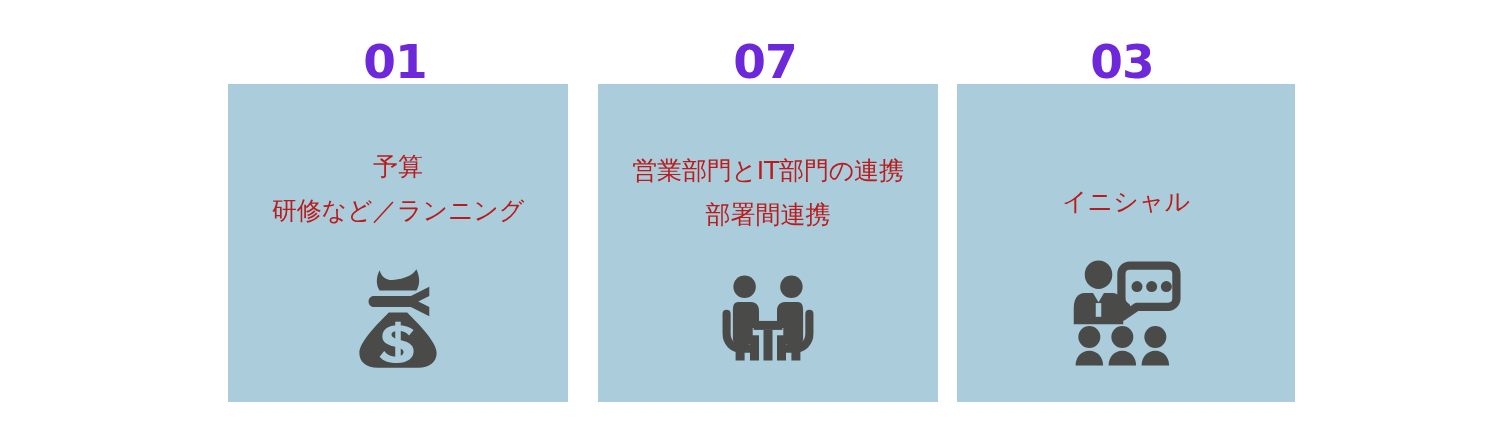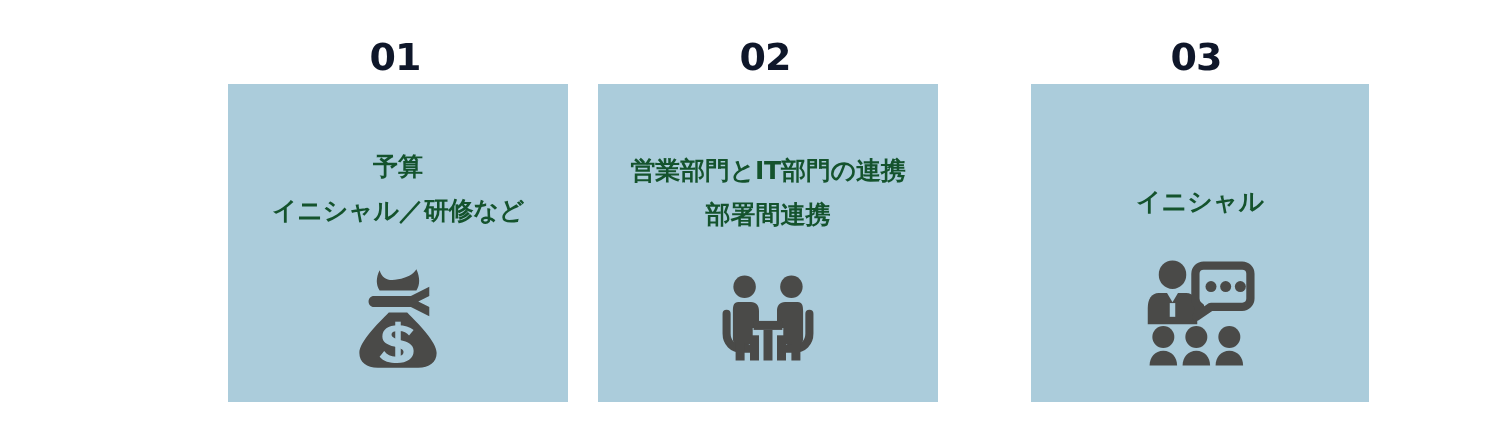--- a/index.html
+++ b/index.html
@@ -25,50 +25,50 @@
     position: absolute;
     top: 84px;
     height: 318px;
     background: #abccdb;
     box-sizing: border-box;
   }
 
   
   .card--c1 { left: 228px; width: 340px; }
   .card--c2 { left: 598px; width: 340px; }
-  .card--c3 { left: 1031px; width: 338px; }
+  .card--c3 { left: 957px; width: 338px; }
 
   .card-number {
     position: absolute;
     top: -46px;
     left: 0;
     width: 100%;
     text-align: center;
     font-family: "DejaVu Sans", sans-serif;
-    font-size: 38px;
+    font-size: 47px;
     font-weight: 700;
     letter-spacing: -1px;
-    color: #0f172a;
+    color: #6d28d9;
     line-height: 1;
   }
 
   
   .card--c1 .card-number { transform: translateX(-3px); }
   .card--c2 .card-number { transform: translateX(-3px); }
   .card--c3 .card-number { transform: translateX(-4px); }
 
   .card-text {
     position: absolute;
     left: 0;
     width: 100%;
     text-align: center;
-    color: #14532d;
+    color: #b91c1c;
     font-family: "DejaVu Sans", "Liberation Sans", sans-serif;
     font-size: 25px;
-    font-weight: 700;
+    font-weight: 400;
     line-height: 1.0;
     white-space: nowrap;
   }
 
   .card-text .line {
     display: block;
   }
   .card-text .line + .line {
     margin-top: 19px;
   }
@@ -107,42 +107,42 @@
 </head>
 <body>
 
 <div class="stage">
 
   <div class="card card--c1">
     <div class="card-number">01</div>
 
     <div class="card-text">
       <span class="line line-1">予算</span>
-      <span class="line line-2">イニシャル／研修など</span>
+      <span class="line line-2">研修など／ランニング</span>
     </div>
 
     <div class="card-icon">
       <svg viewBox="0 0 100 112" xmlns="http://www.w3.org/2000/svg" aria-hidden="true">
 
         <path class="icon-shape" d="M30 4 C33 14 40 16 50 14 C60 12 66 9 70 3 C74 12 74 20 70 26 L30 26 C26 20 26 12 30 4 Z"></path>
 
         <path class="icon-shape" d="M24 32 L64 32 L84 22 L84 32 L72 38 L84 44 L84 54 L64 44 L24 44 C20 44 18 41 18 38 C18 35 20 32 24 32 Z"></path>
 
         <path class="icon-shape" d="M40 50 L60 50 C72 62 92 82 92 94 C92 104 84 110 72 110 L28 110 C16 110 8 104 8 94 C8 82 28 62 40 50 Z"></path>
 
         <g class="icon-cut">
           <path d="M47 60 L53 60 L53 99 L47 99 Z"></path>
           <path d="M50 64 C39 64 33 69 33 76 C33 82 38 85 46 87 C53 89 56 90 56 93 C56 96 53 98 48 98 C42 98 38 96 35 92 L30 98 C34 103 41 105 49 105 C60 105 67 100 67 92 C67 85 61 82 52 80 C46 78 43 77 43 74 C43 71 46 70 51 70 C56 70 60 72 62 75 L67 69 C63 66 57 64 50 64 Z"></path>
         </g>
       </svg>
     </div>
   </div>
 
   <div class="card card--c2">
-    <div class="card-number">02</div>
+    <div class="card-number">07</div>
 
     <div class="card-text">
       <span class="line line-2">営業部門とIT部門の連携</span>
       <span class="line line-1">部署間連携</span>
     </div>
 
     <div class="card-icon">
       <svg viewBox="0 0 120 102" xmlns="http://www.w3.org/2000/svg" aria-hidden="true">
 
         <circle class="icon-shape" cx="34" cy="14" r="12.5"></circle>

